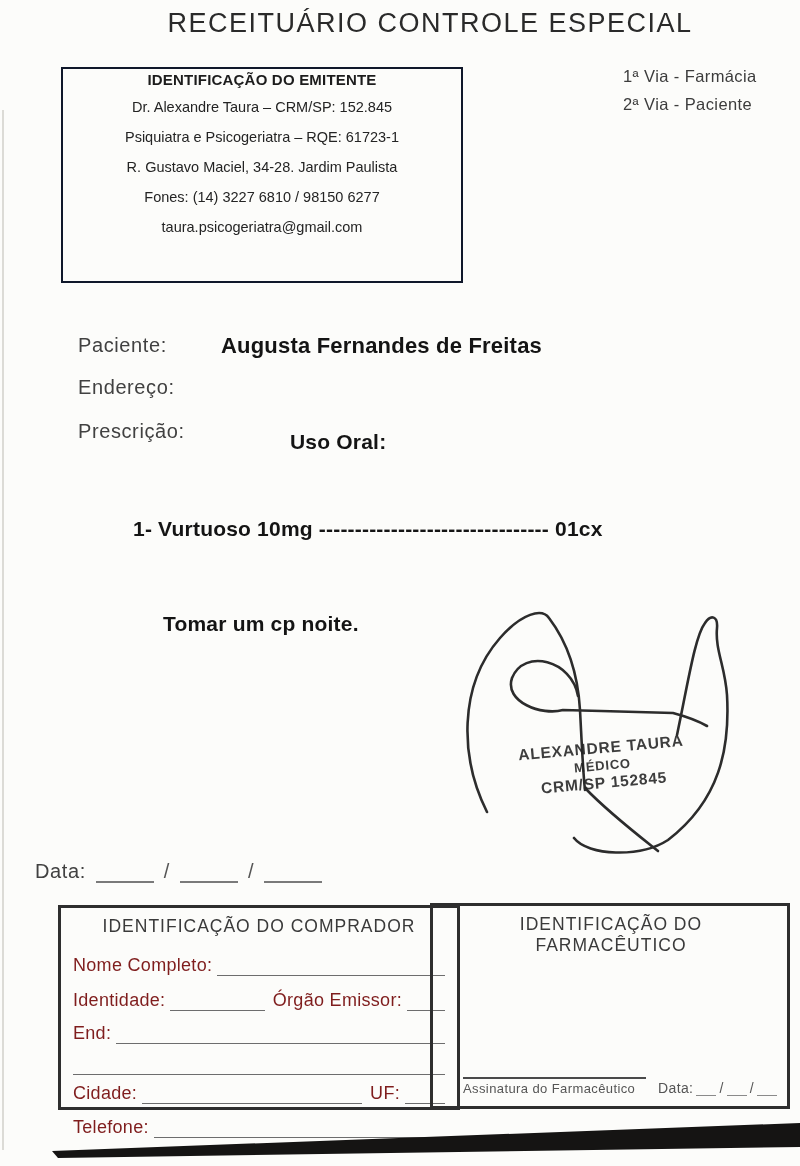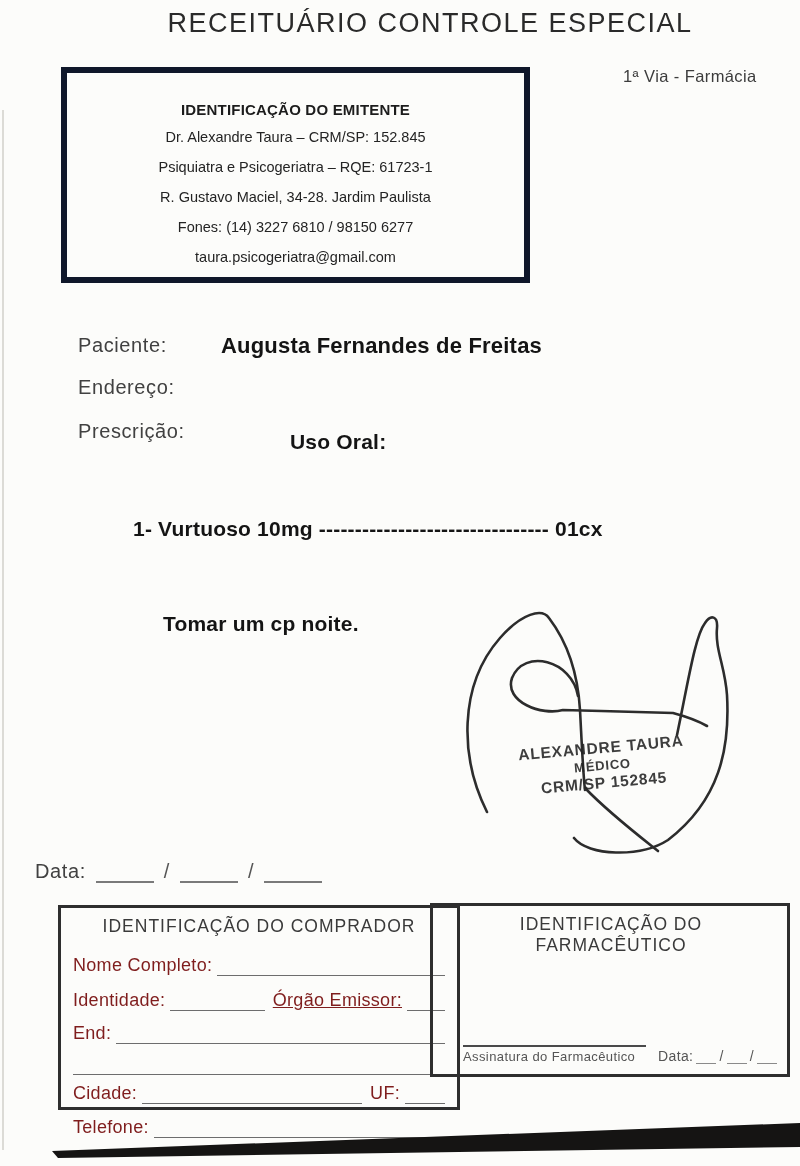--- a/index.html
+++ b/index.html
@@ -13,22 +13,22 @@
   .left-scan-line{position:absolute;left:2px;top:110px;height:1040px;width:1.5px;background:#dcdbd6;}
   .bottom-edge{position:absolute;left:0;top:0;width:800px;height:1166px;background:#151413;
     clip-path:polygon(52px 1151px,800px 1123px,800px 1147px,58px 1158px);pointer-events:none;}
   
   .title{position:absolute;left:60px;top:8px;width:740px;text-align:center;
     font-size:27px;letter-spacing:1.5px;color:#2a2a2a;}
   
   .vias{position:absolute;left:623px;top:62px;font-size:16.5px;line-height:28px;
     color:#3c3c3c;letter-spacing:.4px;}
   
-  .emitente{position:absolute;left:61px;top:67px;width:469px;height:216px;
-    border:6px solid #0f172a;box-sizing:border-box;text-align:center;padding-top:28px;}
+  .emitente{position:absolute;left:61px;top:67px;width:402px;height:216px;
+    border:2px solid #0f172a;box-sizing:border-box;text-align:center;padding-top:2px;}
   .emitente-title{font-size:15px;font-weight:bold;letter-spacing:.2px;color:#1c1c1c;margin-bottom:4px;}
   .emitente-line{font-size:14.5px;line-height:30px;color:#242424;}
   
   .formlabel{position:absolute;font-size:20px;color:#414141;letter-spacing:.6px;}
   .typed{position:absolute;font-weight:bold;font-size:21px;color:#141414;letter-spacing:.2px;}
   
   .data-row{position:absolute;left:35px;top:860px;display:flex;align-items:flex-end;gap:10px;
     font-size:20px;color:#414141;letter-spacing:.6px;}
   .blank{display:inline-block;border-bottom:2px solid #7a7a7a;height:16px;}
   .data-row .blank{width:58px;}
@@ -36,21 +36,21 @@
   
   .sig-svg{position:absolute;left:450px;top:598px;}
   .stamp{position:absolute;left:505px;top:739px;width:195px;text-align:center;
     transform:rotate(-5deg);color:#232323;opacity:.88;font-weight:bold;letter-spacing:.8px;}
   .stamp-l1{font-size:15.5px;}
   .stamp-l2{font-size:13px;margin-top:1px;}
   .stamp-l3{font-size:15.5px;margin-top:1px;}
   
   .box{position:absolute;border:3px solid #2e2e2e;box-sizing:border-box;background:transparent;}
   .buyer-box{left:58px;top:905px;width:402px;height:205px;padding:6px 12px 0 12px;}
-  .pharm-box{left:430px;top:903px;width:360px;height:174px;padding:6px 10px 0 12px;}
+  .pharm-box{left:430px;top:903px;width:360px;height:206px;padding:6px 10px 0 12px;}
   .box-title{text-align:center;font-size:17.5px;color:#3a3a3a;letter-spacing:1px;margin-top:2px;}
   .frow{display:flex;align-items:flex-end;font-size:18px;color:#7f1d1d;letter-spacing:.3px;}
   .frow .blank{border-bottom:1.5px solid #6d6d6d;height:12px;margin-left:5px;}
   .grow{flex:1;}
   .r1{margin-top:18px;} .r2{margin-top:14px;justify-content:center;} .r3{margin-top:12px;}
   .r4{margin-top:18px;} .r5{margin-top:8px;} .r6{margin-top:13px;}
   .pharm-bottom{position:absolute;left:12px;right:10px;bottom:10px;display:flex;align-items:flex-end;gap:12px;margin-left:18px;}
   .sig-line-col{width:205px;}
   .sig-line{border-top:2px solid #4a4a4a;margin-bottom:2px;}
   .sig-caption{font-size:13px;color:#555;letter-spacing:.4px;white-space:nowrap;}
@@ -61,20 +61,21 @@
 <body>
 
 <div class="page">
 
   <div class="left-scan-line"></div>
 
   <div class="title">RECEITUÁRIO CONTROLE ESPECIAL</div>
 
   <div class="vias">
     <div>1ª Via - Farmácia</div>
+    <div>2ª Via - Paciente</div>
   </div>
 
   <div class="emitente">
     <div class="emitente-title">IDENTIFICAÇÃO DO EMITENTE</div>
     <div>
         <div class="emitente-line">Dr. Alexandre Taura – CRM/SP: 152.845</div>
         <div class="emitente-line">Psiquiatra e Psicogeriatra – RQE: 61723-1</div>
         <div class="emitente-line">R. Gustavo Maciel, 34-28. Jardim Paulista</div>
         <div class="emitente-line">Fones: (14) 3227 6810 / 98150 6277</div>
         <div class="emitente-line">taura.psicogeriatra@gmail.com</div>
@@ -118,21 +119,21 @@
 
   <div class="box buyer-box">
     <div class="box-title">IDENTIFICAÇÃO DO COMPRADOR</div>
     <div class="frow r1">
       <span>Nome Completo:</span>
       <span class="blank grow"></span>
     </div>
     <div class="frow r2">
       <span>Identidade:</span>
       <span class="blank grow" style="max-width:118px;"></span>
-      <span style="margin-left:8px;text-decoration:underline;">Órgão Emissor:</span>
+      <span style="margin-left:8px;">Órgão Emissor:</span>
       <span class="blank" style="width:38px;"></span>
     </div>
     <div class="frow r3">
       <span>End:</span>
       <span class="blank grow"></span>
     </div>
     <div class="frow r4">
       <span class="blank grow" style="margin-left:0;"></span>
     </div>
     <div class="frow r5">

